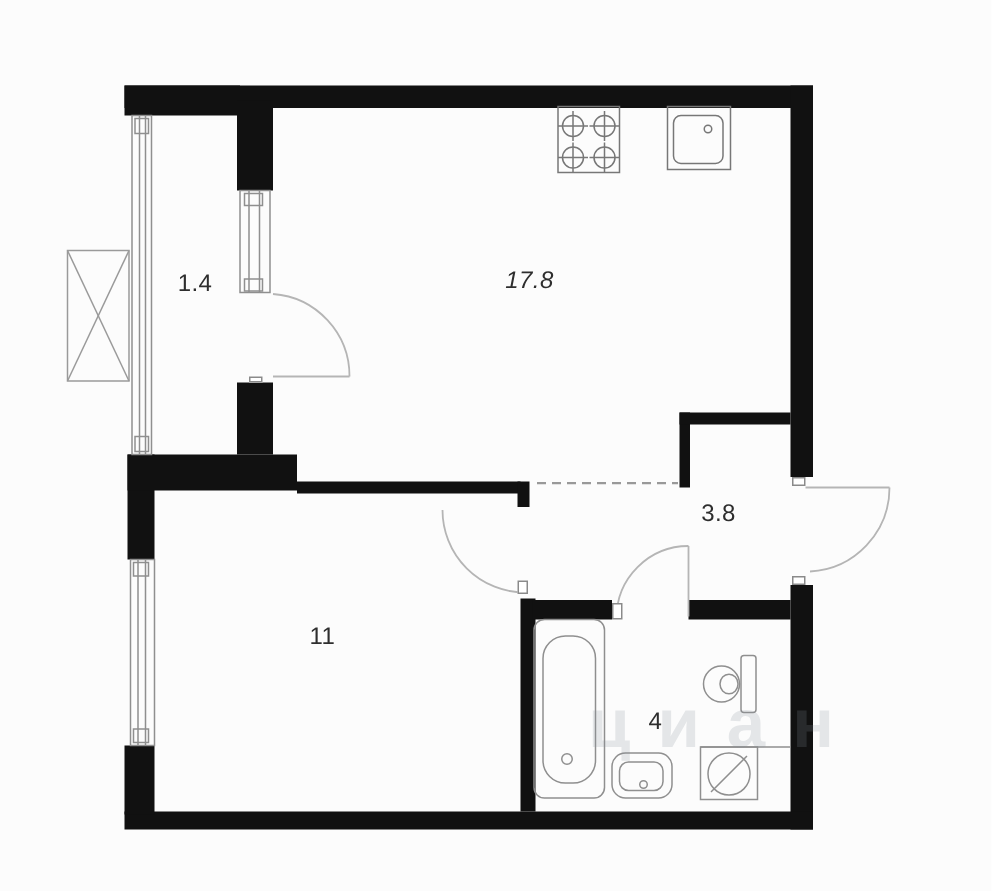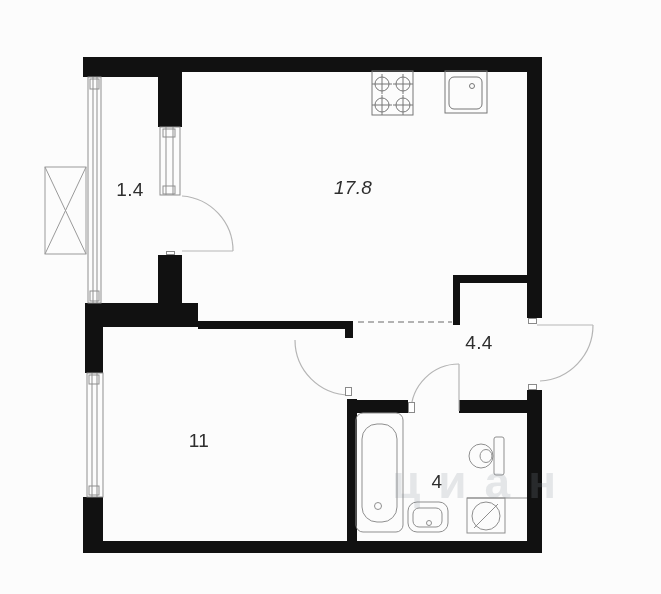--- a/index.html
+++ b/index.html
@@ -5,21 +5,21 @@
   html,body{margin:0;padding:0;background:#ffffff;}
   .stage{
     position:relative;width:661px;height:594px;
     background:#fcfcfc;overflow:hidden;
     font-family:"Liberation Sans", sans-serif;
   }
   .wall{position:absolute;background:#111111;}
   .jamb{position:absolute;background:#ffffff;border:1px solid #8a8a8a;box-sizing:border-box;}
   .room-label{
     position:absolute;transform:translate(-50%,-50%);
-    color:#2e2e2e;font-size:19px;font-weight:500;letter-spacing:.3px;white-space:nowrap;
+    color:#2e2e2e;font-size:16px;font-weight:500;letter-spacing:.3px;white-space:nowrap;
   }
   .watermark{
     position:absolute;left:392px;top:455px;width:262px;height:64px;
     font-size:46px;font-weight:700;letter-spacing:18px;
     color:rgba(135,146,155,0.20);overflow:hidden;pointer-events:none;
   }
   svg.overlay{position:absolute;left:0;top:0;}
 </style>
 </head>
 <body>
@@ -146,19 +146,19 @@
   </svg>
 
   <div class="jamb" style="left:528px;top:318px;width:9px;height:6px;"></div>
   <div class="jamb" style="left:528px;top:384px;width:9px;height:6px;"></div>
   <div class="jamb" style="left:345px;top:387px;width:7px;height:9px;"></div>
   <div class="jamb" style="left:408px;top:402px;width:7px;height:11px;"></div>
   <div class="jamb" style="left:166px;top:251px;width:9px;height:4px;"></div>
 
   <div class="room-label" style="left:130px;top:190px;">1.4</div>
   <div class="room-label" style="left:353px;top:188px;font-style:italic;">17.8</div>
-  <div class="room-label" style="left:479px;top:343px;">4.4</div>
-  <div class="room-label" style="left:199px;top:425px;margin-top:16px;">11</div>
+  <div class="room-label" style="left:479px;top:343px;">3.8</div>
+  <div class="room-label" style="left:215px;top:425px;">11</div>
   <div class="room-label" style="left:437px;top:482px;">4</div>
 
   <div class="watermark">циан</div>
 
 </div>
 
 </body></html>

